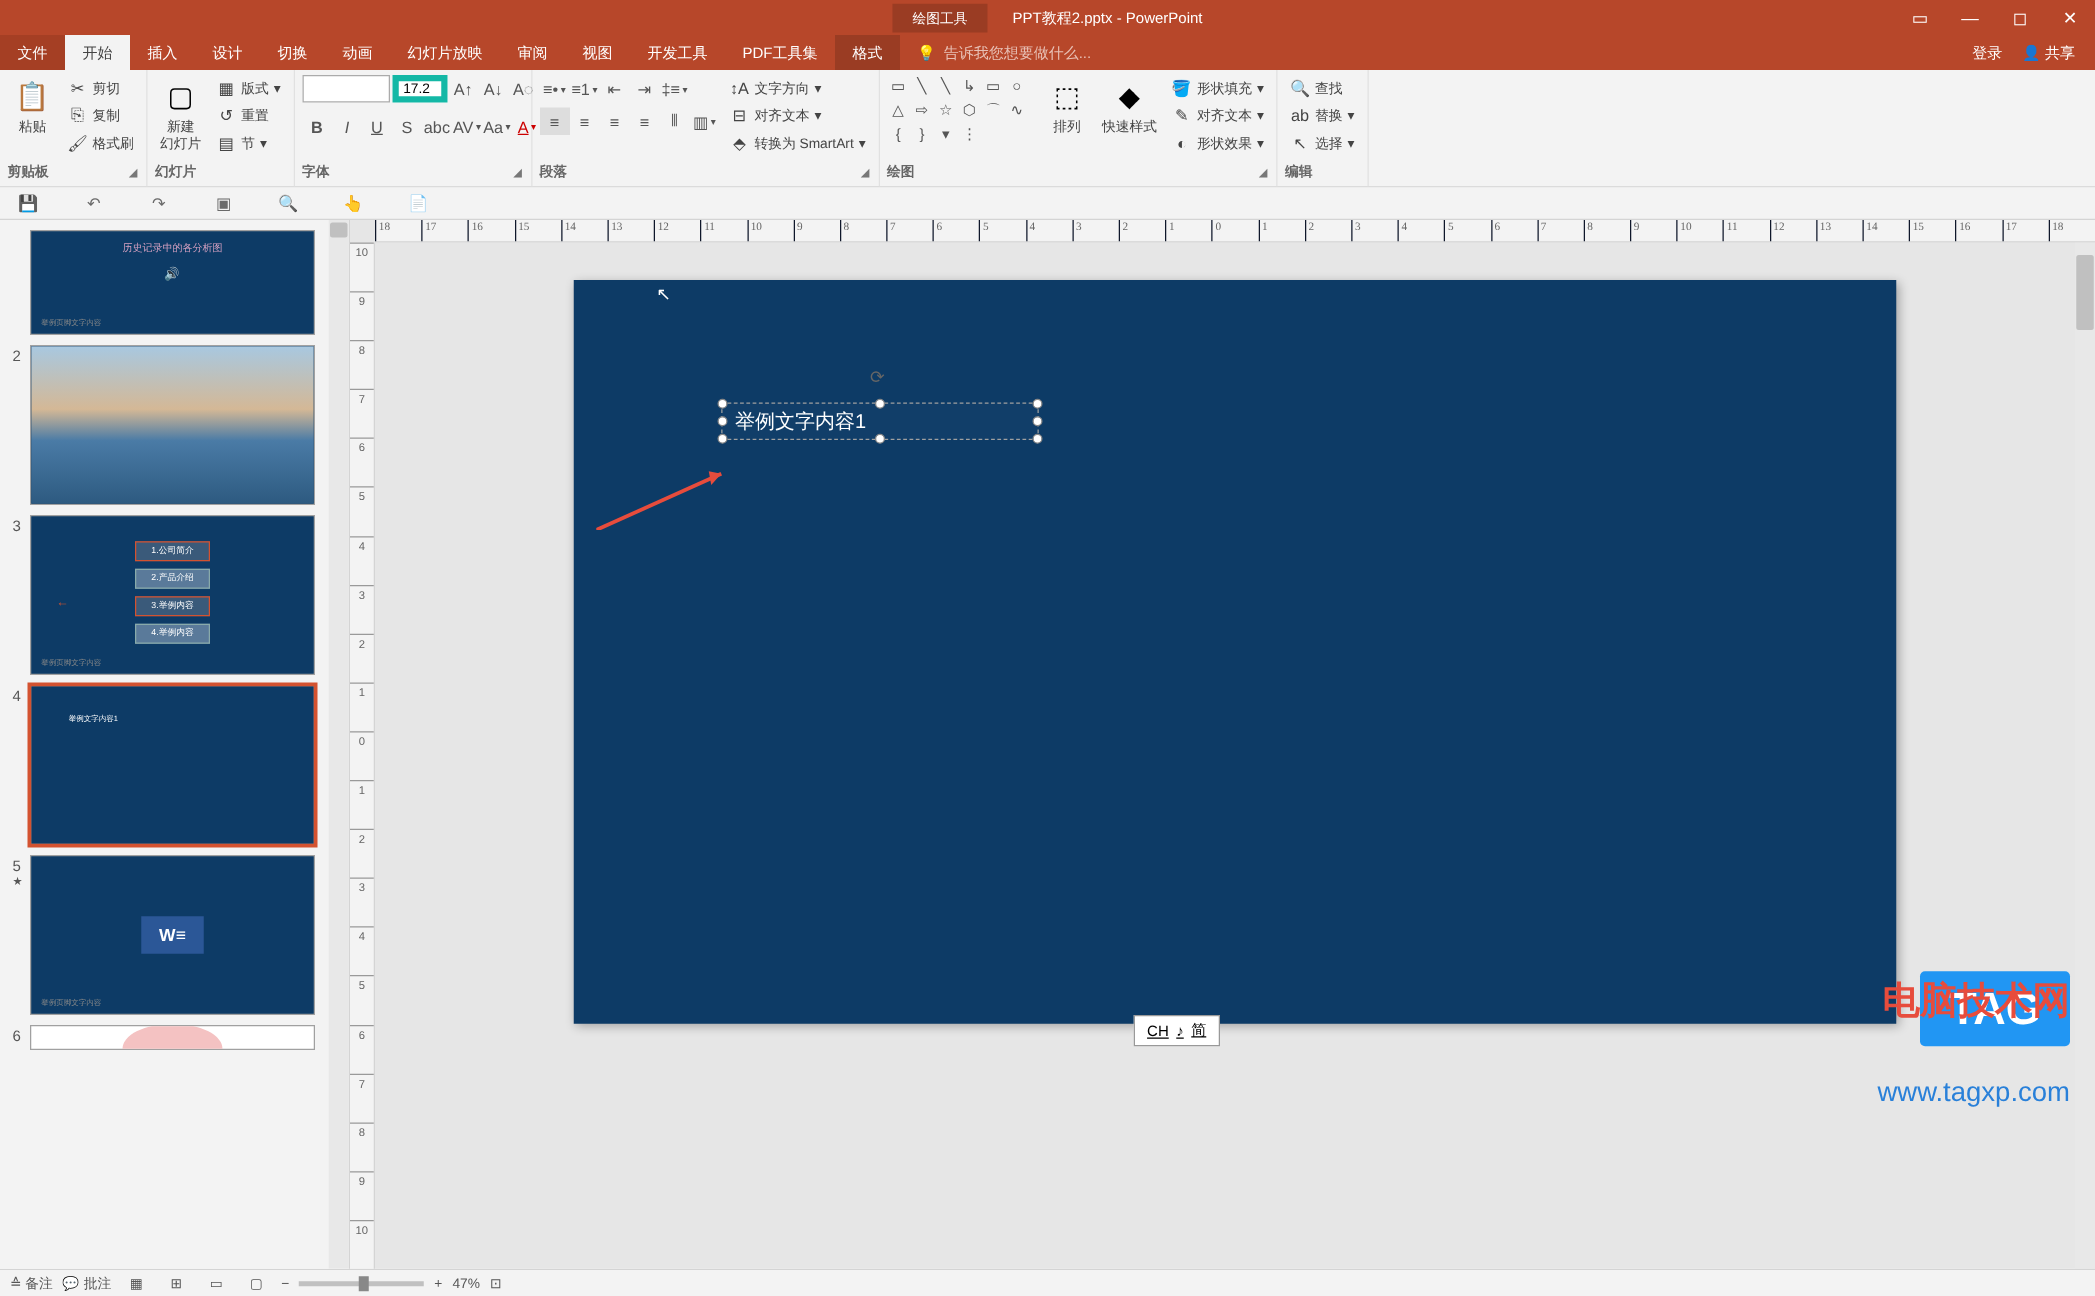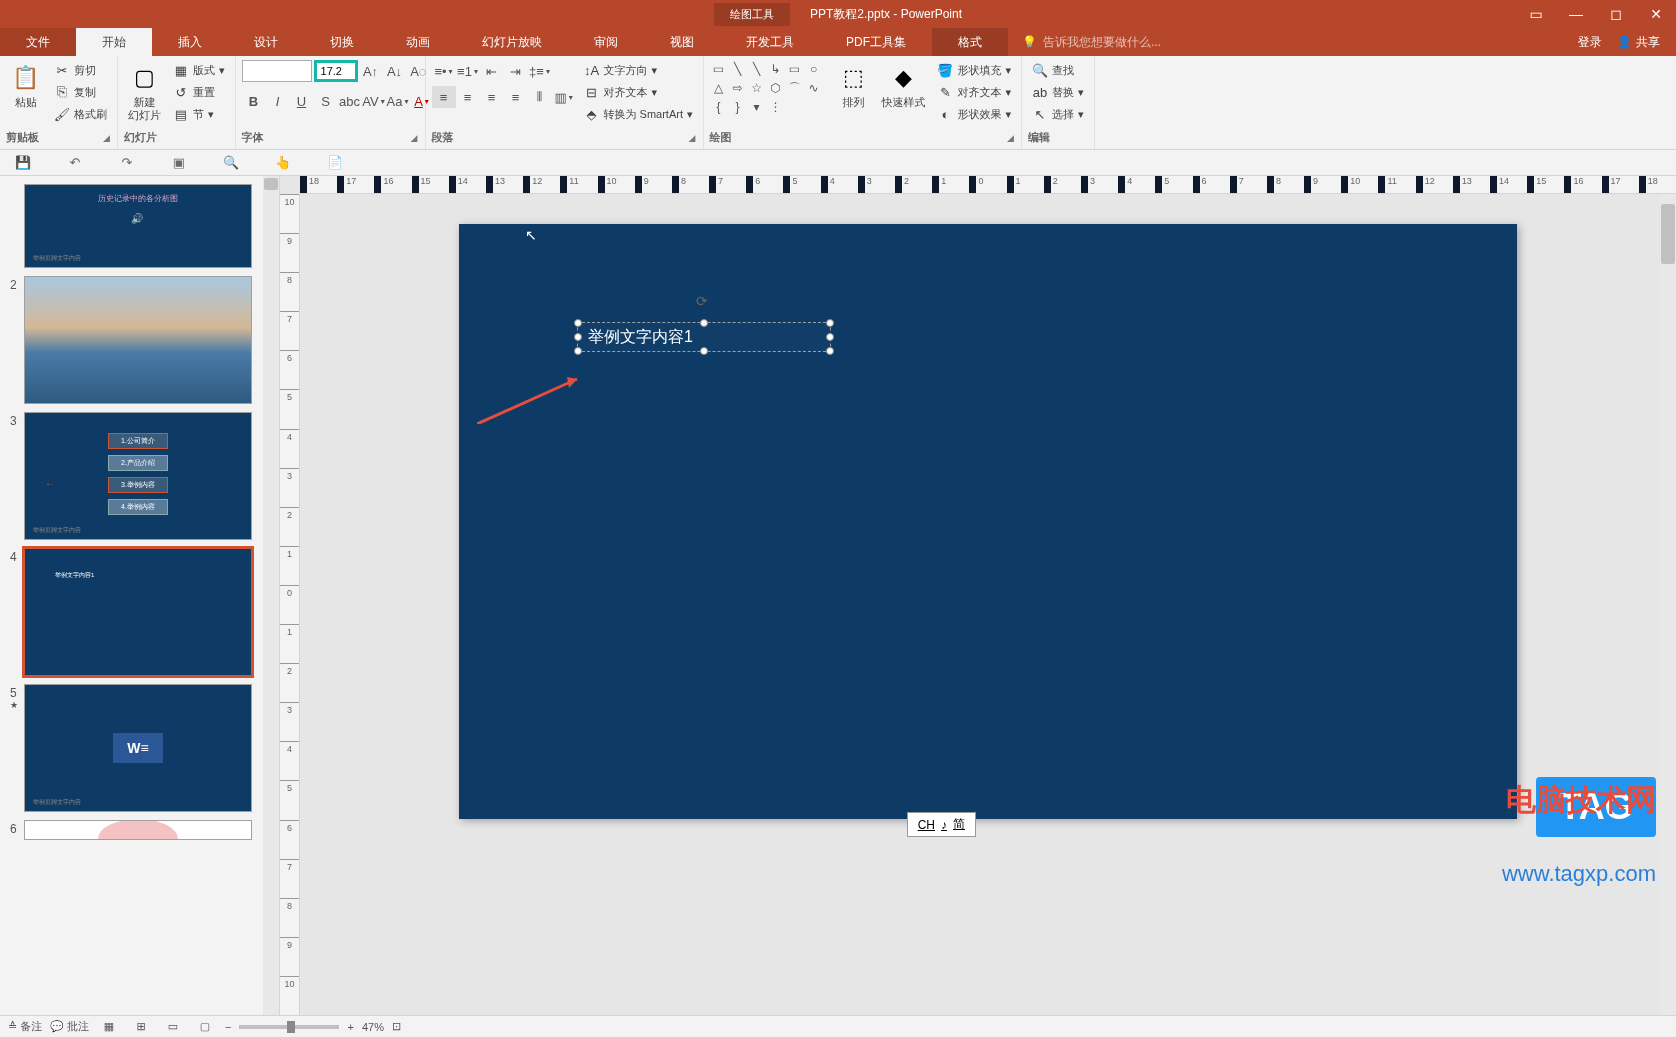--- a/index.html
+++ b/index.html
@@ -9,21 +9,21 @@
     .title-bar { height: 28px; background: #b7472a; display: flex; align-items: center; color: #fff; font-size: 12px; }
     .title-bar-left { flex: 1; }
     .title-bar-center { display: flex; align-items: center; gap: 20px; position: absolute; left: 50%; transform: translateX(-50%); }
     .contextual-tab { background: #9a3c23; padding: 4px 16px; font-size: 11px; }
     .title-text { font-size: 12px; }
     .title-bar-right { display: flex; gap: 0; }
     .win-btn { width: 40px; height: 28px; display: flex; align-items: center; justify-content: center; cursor: pointer; font-size: 14px; }
     
     
     .ribbon-tabs { height: 28px; background: #b7472a; display: flex; align-items: stretch; color: #fff; font-size: 12px; }
-    .tab { padding: 0 26px; display: flex; align-items: center; cursor: pointer; }
+    .tab { padding: 0 14px; display: flex; align-items: center; cursor: pointer; }
     .tab.file { background: #a53f24; }
     .tab.active { background: #f3f3f3; color: #444; }
     .tab.format { background: #9a3c23; }
     .tell-me { flex: 1; padding: 0 14px; display: flex; align-items: center; color: #e8c0b5; gap: 6px; }
     .right-actions { display: flex; align-items: center; gap: 16px; padding: 0 16px; }
     
     
     .ribbon { height: 94px; background: #f3f3f3; border-bottom: 1px solid #d4d4d4; display: flex; }
     .ribbon-group { border-right: 1px solid #e1e1e1; padding: 4px 6px 0; display: flex; flex-direction: column; position: relative; }
     .group-content { flex: 1; display: flex; align-items: flex-start; gap: 4px; }
@@ -33,21 +33,21 @@
     .big-btn { display: flex; flex-direction: column; align-items: center; padding: 2px 4px; cursor: pointer; min-width: 40px; }
     .big-btn-icon { width: 32px; height: 32px; display: flex; align-items: center; justify-content: center; font-size: 22px; }
     .big-btn-label { font-size: 11px; color: #444; text-align: center; line-height: 1.2; margin-top: 2px; }
     
     .small-btn-col { display: flex; flex-direction: column; gap: 2px; }
     .small-btn { display: flex; align-items: center; gap: 4px; padding: 1px 4px; cursor: pointer; font-size: 11px; color: #444; height: 20px; }
     .small-btn .icn { width: 16px; height: 16px; display: flex; align-items: center; justify-content: center; font-size: 13px; }
     
     .font-row { display: flex; align-items: center; gap: 2px; margin-bottom: 4px; }
     .font-select { width: 70px; height: 22px; border: 1px solid #ababab; background: #fff; font-size: 11px; padding: 0 4px; }
-    .size-select { width: 44px; height: 22px; border: 3px solid #14b8a6; background: #fff; font-size: 11px; padding: 0 4px; }
+    .size-select { width: 44px; height: 22px; border: 5px solid #14b8a6; background: #fff; font-size: 11px; padding: 0 4px; }
     .icon-btn { width: 22px; height: 22px; display: flex; align-items: center; justify-content: center; cursor: pointer; font-size: 13px; color: #555; }
     .icon-btn.split::after { content: "▾"; font-size: 8px; margin-left: 2px; }
     
     .btn-row { display: flex; gap: 0; }
     .btn-row .icon-btn { width: 24px; }
     
     .shapes-gallery { width: 120px; display: flex; flex-wrap: wrap; gap: 1px; }
     .shape-item { width: 18px; height: 18px; display: flex; align-items: center; justify-content: center; font-size: 12px; color: #555; cursor: pointer; }
     
     
@@ -64,21 +64,21 @@
     .thumb-slide { width: 228px; height: 128px; background: #0d3b66; border: 1px solid #a0a0a0; position: relative; overflow: hidden; }
     .thumb-slide.selected { outline: 3px solid #d35230; outline-offset: -1px; }
     .thumb-slide.small { height: 84px; }
     .thumb-star { font-size: 9px; color: #555; }
     .thumb-scroll { position: absolute; right: 0; top: 0; width: 16px; height: 100%; background: #e8e8e8; }
     .thumb-scroll-handle { position: absolute; width: 14px; left: 1px; background: #c0c0c0; border-radius: 2px; }
     
     
     .edit-area { flex: 1; display: flex; flex-direction: column; background: #e6e6e6; }
     .ruler-h { height: 18px; background: #f3f3f3; display: flex; font-size: 9px; color: #666; position: relative; border-bottom: 1px solid #d4d4d4; margin-left: 20px; }
-    .ruler-h-tick { flex: 1; border-left: 7px solid #0f172a; padding-left: 2px; }
+    .ruler-h-tick { flex: 1; border-left: 1px solid #0f172a; padding-left: 2px; font-family: Liberation Serif, serif; }
     .edit-body { flex: 1; display: flex; }
     .ruler-v { width: 20px; background: #f3f3f3; border-right: 1px solid #d4d4d4; display: flex; flex-direction: column; font-size: 9px; color: #666; }
     .ruler-v-tick { flex: 1; border-top: 1px solid #999; padding-top: 2px; text-align: center; }
     .slide-canvas { flex: 1; position: relative; overflow: hidden; padding: 30px 16px; }
     .slide { width: 1058px; height: 595px; background: #0d3b66; position: relative; margin: 0 auto; box-shadow: 2px 2px 8px rgba(0,0,0,0.3); }
     
     
     .textbox { position: absolute; left: 118px; top: 98px; width: 254px; height: 30px; border: 1px dashed #a0a0a0; background: rgba(255,255,255,0.02); }
     .textbox-text { color: #fff; font-size: 16px; padding: 4px 10px; }
     .handle { position: absolute; width: 8px; height: 8px; background: #fff; border: 1px solid #888; border-radius: 50%; }

